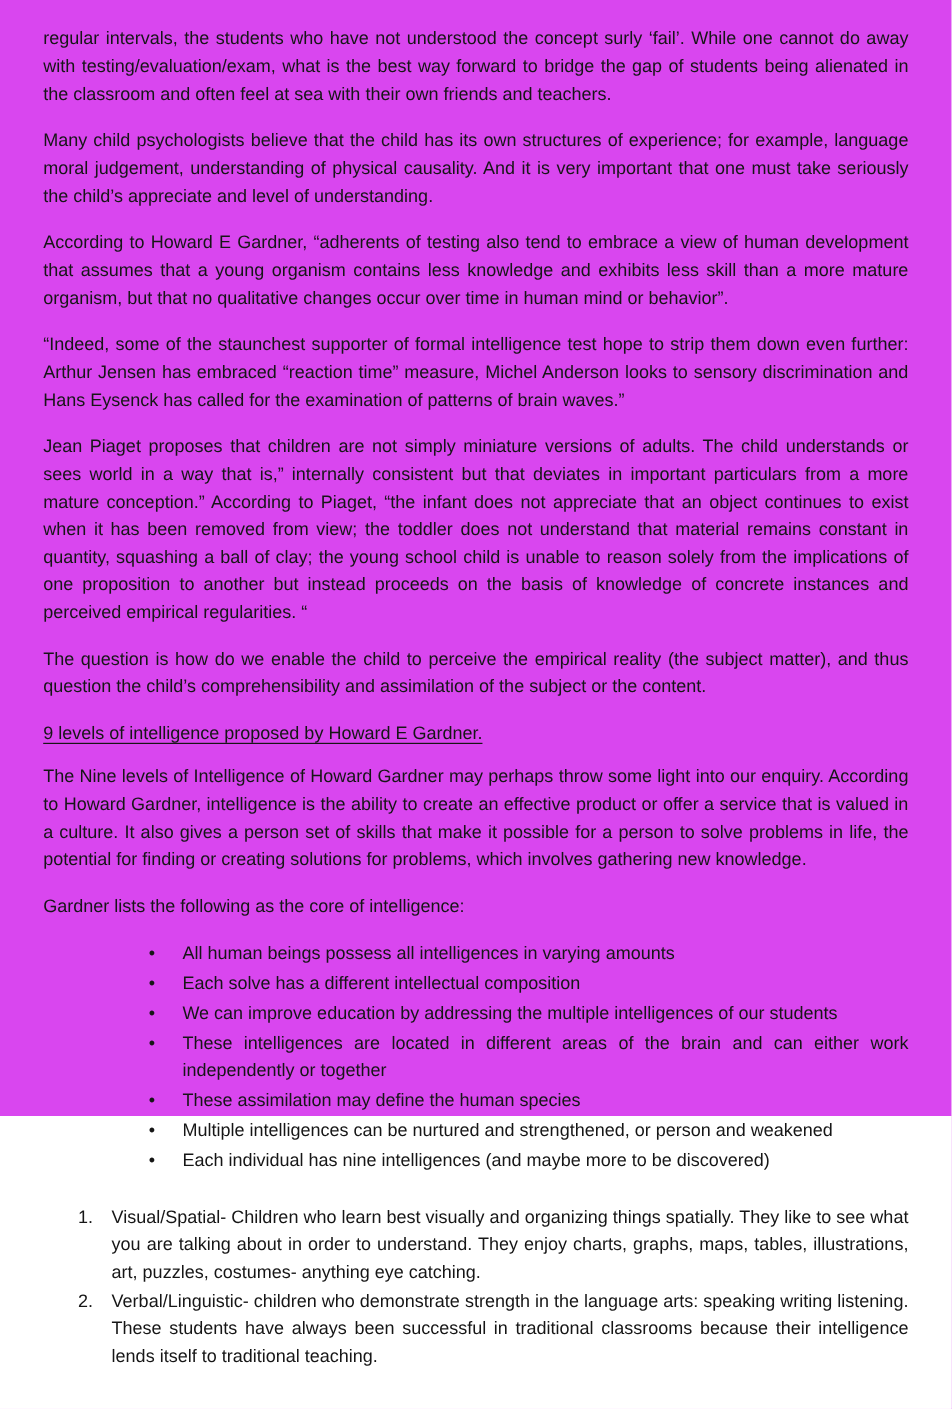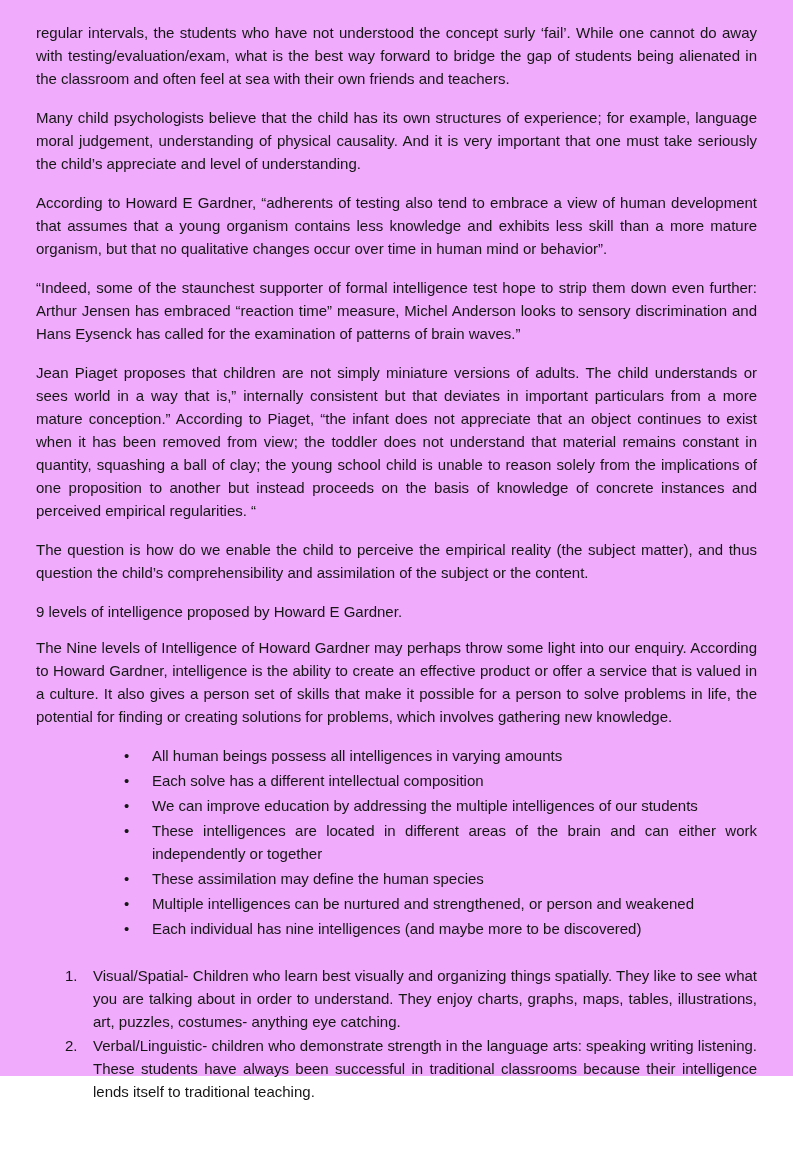--- a/index.html
+++ b/index.html
@@ -8,35 +8,36 @@
     padding: 0;
     background: #ffffff;
   }
   body {
     width: 793px;
     height: 1174px;
     overflow: hidden;
   }
   .page {
     width: 793px;
-    height: 1076px;
+    height: 930px;
     padding: 21px 36px 0 36px;
     font-family: "Liberation Sans", sans-serif;
     font-size: 15px;
     line-height: 23px;
     color: #161616;
-    background: #f0abfc;
+    background: #d946ef;
   }
   .para {
     margin: 0 0 16px 0;
     text-align: justify;
   }
   .section-heading {
     font-size: 15px;
     font-weight: normal;
+    text-decoration: underline;
     text-underline-offset: 3px;
     margin: 0 0 13px 0;
     text-align: left;
   }
   ul.bullet-list {
     list-style: none;
     margin: 14px 0 24px 0;
     padding: 0;
   }
   ul.bullet-list li {
@@ -82,20 +83,21 @@
   <p class="para">“Indeed, some of the staunchest supporter of formal intelligence test hope to strip them down even further: Arthur Jensen has embraced “reaction time” measure, Michel Anderson looks to sensory discrimination and Hans Eysenck has called for the examination of patterns of brain waves.”</p>
 
   <p class="para">Jean Piaget proposes that children are not simply miniature versions of adults.  The child understands or sees world in a way that is,” internally consistent but that deviates in important particulars from a more mature conception.”  According to Piaget, “the infant does not appreciate that an object continues to exist when it has been removed from view; the toddler does not understand that material remains constant in quantity, squashing a ball of clay; the young school child is unable to reason solely from the implications of one proposition to another but instead proceeds on the basis of knowledge of concrete instances and perceived empirical regularities. “</p>
 
   <p class="para">The question is how do we enable the child to perceive the empirical reality (the subject matter), and thus question the child’s comprehensibility and assimilation of the subject or the content.</p>
 
   <h2 class="section-heading">9 levels of intelligence proposed by Howard E Gardner.</h2>
 
   <p class="para">The Nine levels of Intelligence of Howard Gardner may perhaps throw some light into our enquiry. According to Howard Gardner, intelligence is the ability to create an effective product or offer a service that is valued in a culture.  It also gives a person set of skills that make it possible for a person to solve problems in life, the potential for finding or creating solutions for problems, which involves gathering new knowledge.</p>
 
+  <p class="para">Gardner lists the following as the core of intelligence:</p>
 
   <ul class="bullet-list">
     <li>All human beings possess all intelligences in varying amounts</li>
     <li>Each solve has a different intellectual composition</li>
     <li>We can improve education by addressing the multiple intelligences of our students</li>
     <li>These intelligences are located in different areas of the brain and can either work independently or together</li>
     <li>These assimilation may define the human species</li>
     <li>Multiple intelligences can be nurtured and strengthened, or person and weakened</li>
     <li>Each individual has nine intelligences (and maybe more to be discovered)</li>
   </ul>

